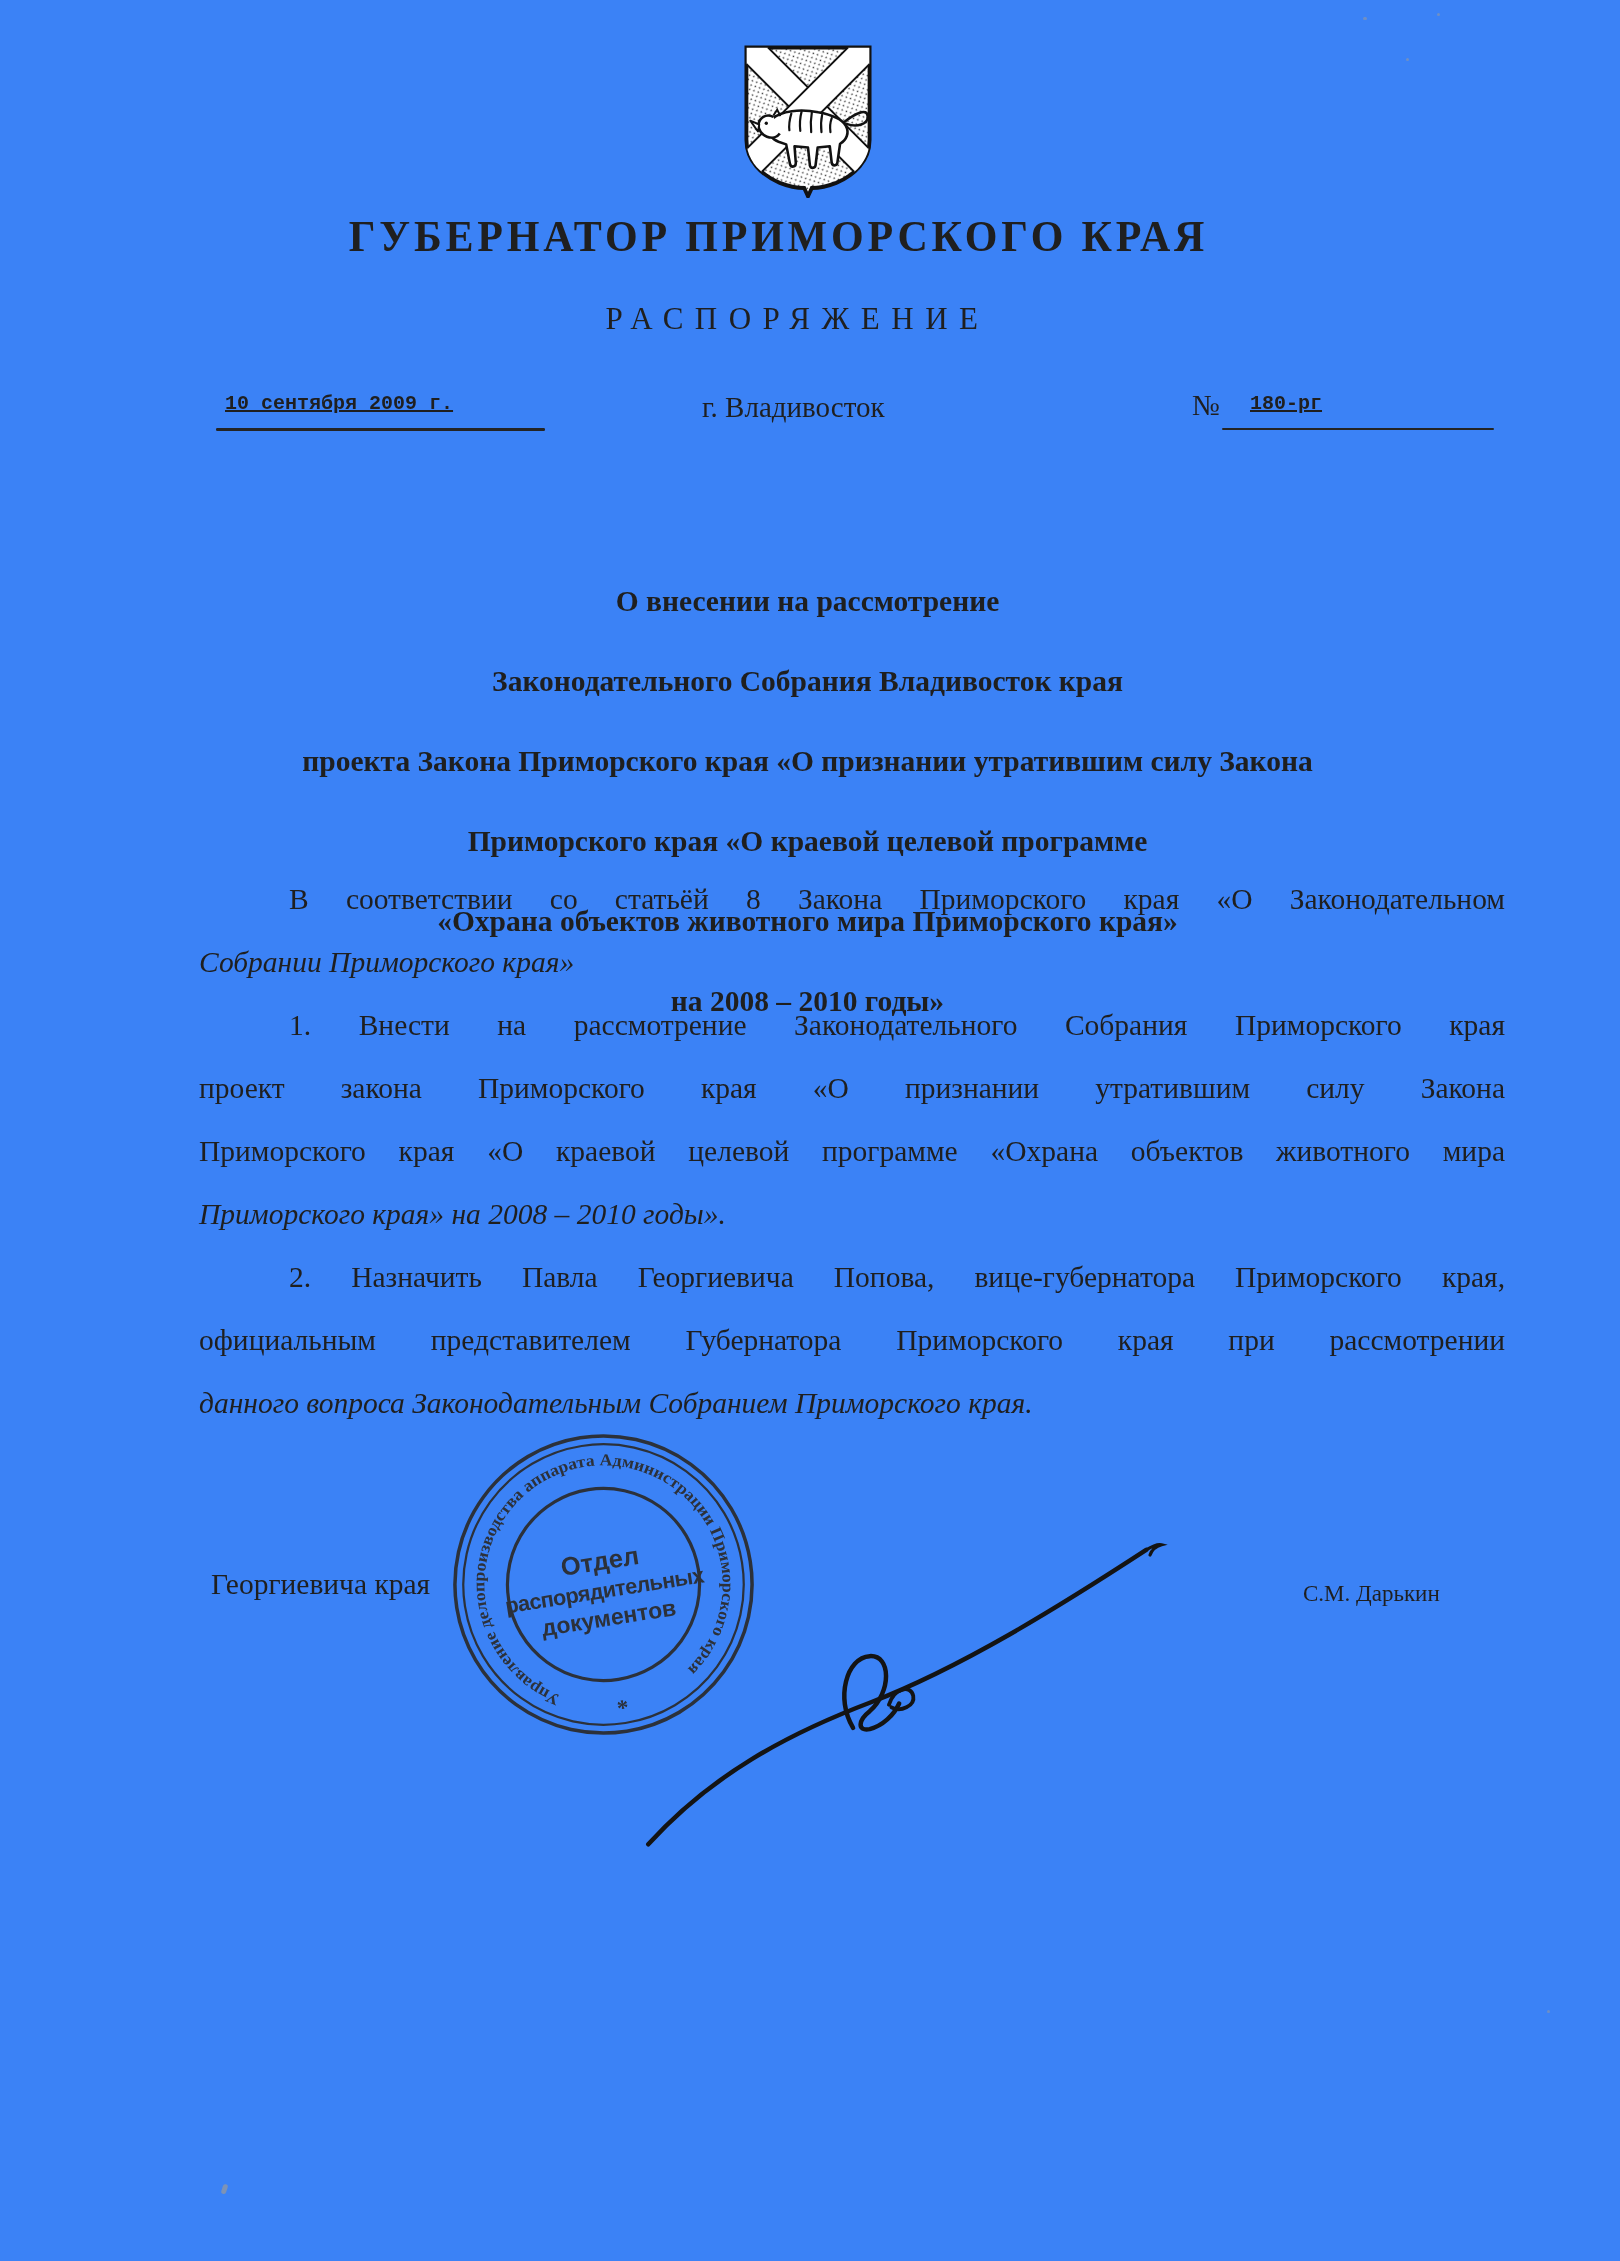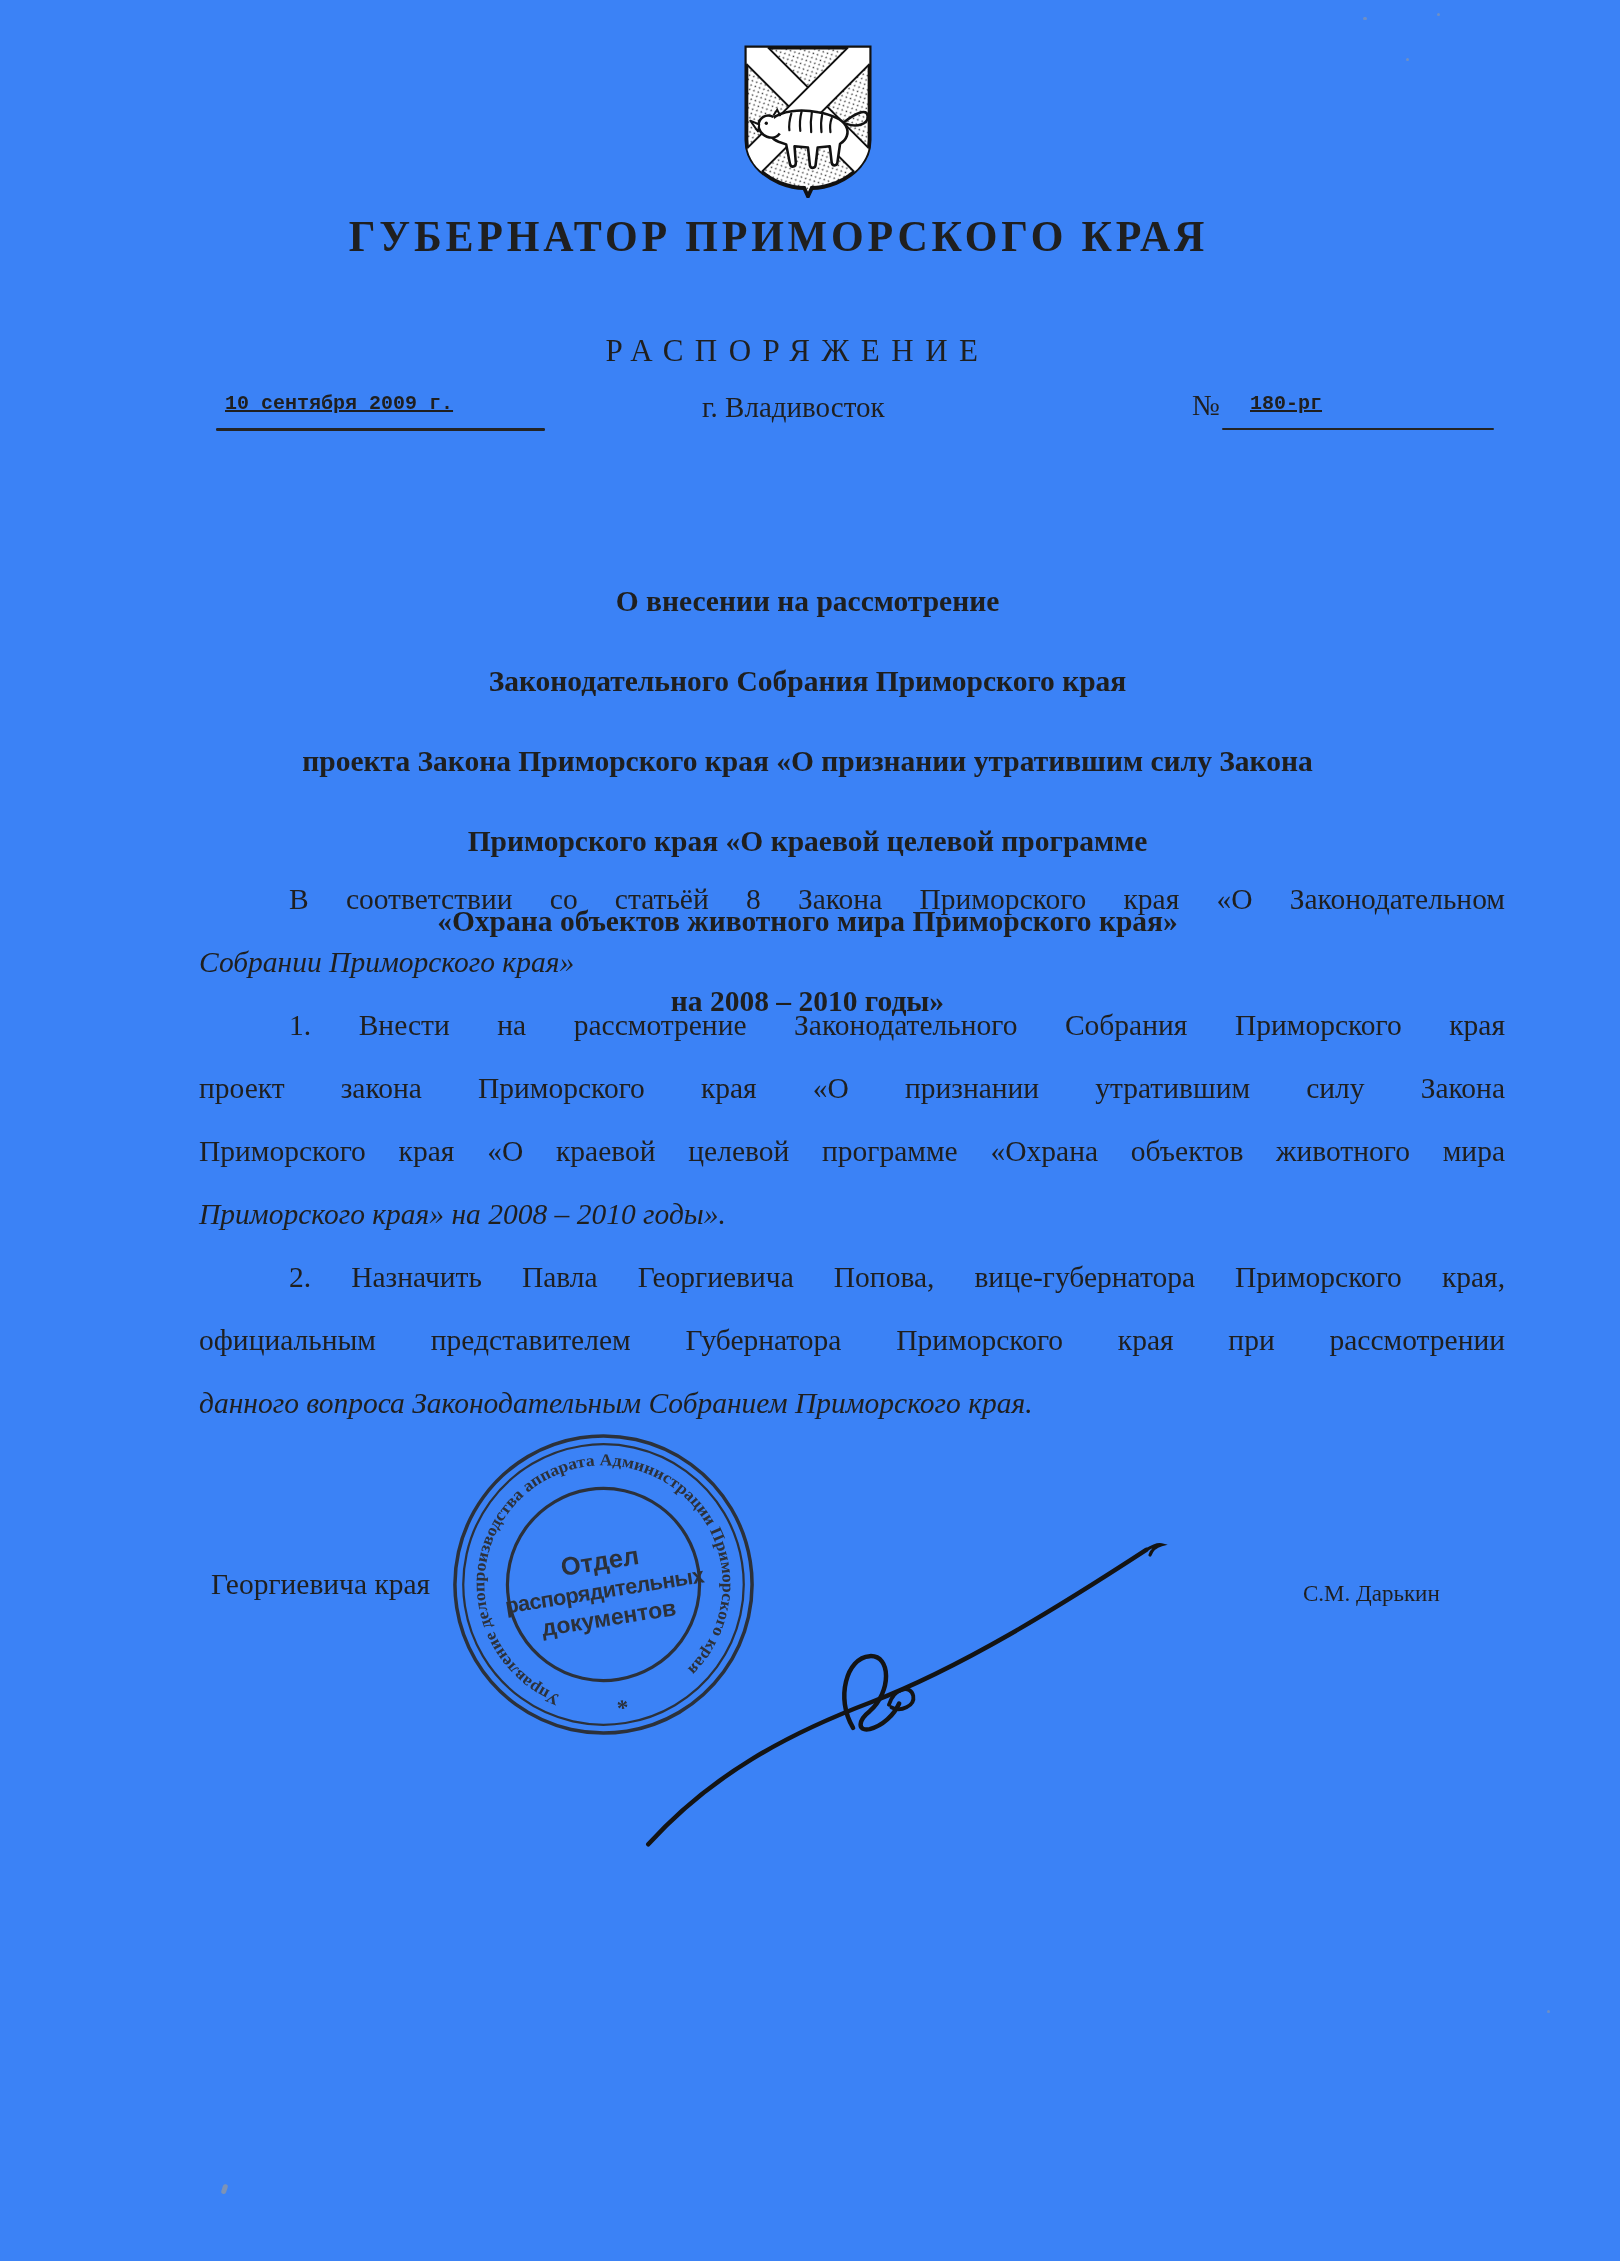--- a/index.html
+++ b/index.html
@@ -3,21 +3,21 @@
 <meta charset="utf-8">
 <style>
   html,body{margin:0;padding:0;background:#fff;width:1620px;height:2261px;overflow:hidden;}
   .page{position:absolute;left:0;top:0;width:1620px;height:2261px;background:#3b82f6;
         font-family:"Liberation Serif",serif;color:#1f1f1f;}
   .abs{position:absolute;}
   .org-title{left:186px;top:211px;width:1185px;text-align:center;
              font-size:42px;font-weight:bold;letter-spacing:3.8px;line-height:51px;
              transform:scaleY(1.04);}
   .doc-type{left:186px;top:300px;width:1223px;text-align:center;
-            font-size:31px;font-weight:normal;letter-spacing:11.5px;line-height:38px;margin-top:32px;}
+            font-size:31px;font-weight:normal;letter-spacing:11.5px;line-height:38px;}
   .typed{font-family:"Liberation Mono","DejaVu Sans Mono",monospace;font-weight:bold;font-size:20px;text-decoration:underline;}
   .date-field{left:225px;top:392px;}
   .date-underline{left:216px;top:428px;width:329px;height:2.6px;background:#242424;border-radius:1.3px;}
   .city-field{left:702px;top:391px;font-size:29px;}
   .num-label{left:1192px;top:389px;font-size:29px;}
   .num-field{left:1250px;top:392px;}
   .num-underline{left:1222px;top:428px;width:272px;height:1.9px;background:#242424;border-radius:1.3px;}
   .doc-title{left:183px;top:542px;width:1249px;text-align:center;
              font-size:29.5px;font-weight:bold;}
   .doc-title .tl{height:42px;line-height:42px;margin-top:38px;}
@@ -85,21 +85,21 @@
 
   <div class="abs typed date-field">10 сентября 2009 г.</div>
   <div class="abs date-underline"></div>
   <div class="abs city-field">г. Владивосток</div>
   <div class="abs num-label">№</div>
   <div class="abs typed num-field">180-рг</div>
   <div class="abs num-underline"></div>
 
   <div class="abs doc-title">
     <div class="tl">О внесении на рассмотрение</div>
-    <div class="tl">Законодательного Собрания Приморского края</div>
+    <div class="tl">Законодательного Собрания Владивосток края</div>
     <div class="tl">проекта Закона Приморского края «О признании утратившим силу Закона</div>
     <div class="tl">Приморского края «О краевой целевой программе</div>
     <div class="tl">«Охрана объектов животного мира Приморского края»</div>
     <div class="tl">на 2008 – 2010 годы»</div>
   </div>
 
   <div class="abs body-block">
     <div class="bl just indent">В соответствии со статьёй 8 Закона Приморского края «О Законодательном</div>
     <div class="bl left">Собрании Приморского края»</div>
     <div class="bl just indent">1. Внести на рассмотрение Законодательного Собрания Приморского края</div>

